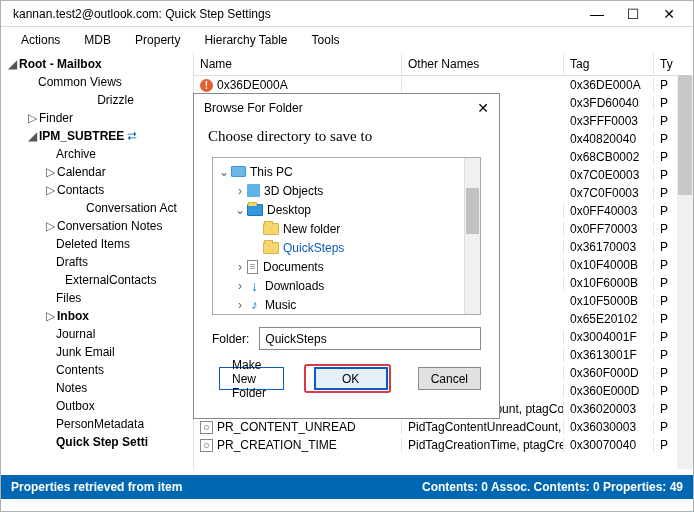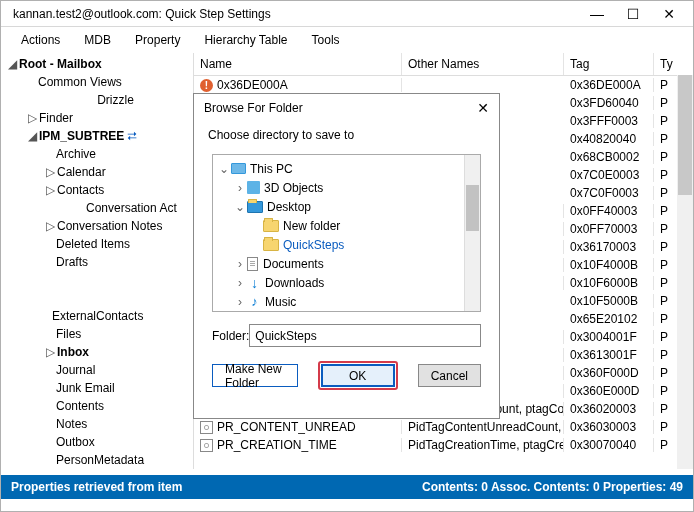--- a/index.html
+++ b/index.html
@@ -38,43 +38,43 @@
   .statusbar { position:absolute; bottom:12px; left:0; right:0; height:24px; background:#0068b2; color:#fff; display:flex; align-items:center; padding:0 10px; font-size:12px; font-weight:600;}
   .statusbar .sp { flex:1;}
   
   .warn-icon { width:13px; height:13px; border-radius:50%; background:#e06030; color:#fff; font-size:10px; line-height:13px; text-align:center; display:inline-block; font-weight:bold;}
   .pin-icon { display:inline-block; width:13px; height:13px; border:1px solid #888; position:relative;}
   .pin-icon::after{content:""; position:absolute; left:3px; top:3px; right:3px; bottom:3px; border:1px solid #aaa; border-radius:2px;}
   
   .dialog { position:absolute; left:192px; top:92px; width:307px; height:326px; background:#fff; border:1px solid #888; box-shadow: 3px 3px 0 rgba(0,0,0,0); z-index:50;}
   .dlg-title { display:flex; align-items:center; padding:6px 10px; font-size:12px;}
   .dlg-close { margin-left:auto; font-size:14px; cursor:default;}
-  .dlg-msg { padding: 6px 14px 12px 14px; font-size:12px;}
+  .dlg-msg { padding: 6px 14px 12px 14px; font-size:15px;font-family:Liberation Serif, serif;}
   .dlg-tree-box { margin: 0 18px; border:1px solid #aaa; height:158px; overflow:hidden; position:relative; padding:4px 2px;}
   .dlg-tree-box .vscroll2 { position:absolute; right:0; top:0; bottom:0; width:16px; background:#f0f0f0; border-left:1px solid #ddd;}
   .dlg-tree-box .vscroll2 .thumb { position:absolute; left:1px; right:1px; top:30px; height:46px; background:#c2c2c2;}
   .dlg-tree-row { display:flex; align-items:center; height:19px; font-size:12px; white-space:nowrap;}
   .dlg-tree-row.selected span.fname { color:#0a5cbf; }
   
   .folder-icon { width:16px; height:12px; background:#f7d56f; border:1px solid #d8b444; border-radius:1px; display:inline-block; margin-right:4px; position:relative;}
   .folder-icon.tab::before { content:""; position:absolute; top:-3px; left:0; width:7px; height:3px; background:#f7d56f; border:1px solid #d8b444; border-bottom:none; border-radius:1px 1px 0 0;}
   .monitor-icon { width:15px; height:11px; border:1px solid #3498db; background:#6db8e8; display:inline-block; margin-right:4px; border-radius:1px;}
   .cube-icon { width:13px; height:13px; background:#5db3e6; display:inline-block; margin-right:4px; border-radius:1px;}
   .arrow-dn { color:#0a7dd4; font-size:14px; display:inline-block; width:15px; text-align:center; margin-right:3px; line-height:1;}
   .music-icon { color:#0a7dd4; font-size:13px; display:inline-block; width:15px; text-align:center; margin-right:3px;}
   .doc-icon { width:11px; height:14px; border:1px solid #888; display:inline-block; margin-right:5px; background:#fff; position:relative;}
   .doc-icon::after{ content:""; position:absolute; left:2px; right:2px; top:3px; height:1px; background:#aaa; box-shadow: 0 2px 0 #aaa, 0 4px 0 #aaa;}
   .exp-sm { width:14px; text-align:center; color:#666; font-size:12px; display:inline-block;}
   
-  .dlg-folder-row { display:flex; align-items:center; margin:12px 18px 0 18px; }
+  .dlg-folder-row { display:flex; align-items:center; margin:12px 18px 0 18px; gap:10px;}
   .dlg-folder-row label { font-size:12px;}
   .dlg-folder-row input { flex:1; border:1px solid #888; padding:3px 5px; font-size:12px; height:23px;}
   
   .dlg-btn-row { display:flex; margin:14px 18px 0 18px; gap:20px; align-items:center;}
-  .dlg-btn { height:23px; padding:0 12px; font-size:12px; border:1px solid #888; background:#e1e1e1; display:flex; align-items:center; justify-content:center;}
+  .dlg-btn { height:23px; padding:0 12px; font-size:12px; border:1px solid #888; background:#e1e1e1; display:flex; align-items:center; justify-content:center;margin-left:7px;}
   .dlg-btn.primary-outline { border:1px solid #0a5cbf; background:#fff;}
   .dlg-btn.ok { border:2px solid #0a5cbf; background:#e5f0fb; width:74px; justify-content:center;}
   .ok-hl { border:2px solid #d43b4a; padding:1px; border-radius:3px; display:flex;}
   
 </style>
 </head>
 <body>
 
 <div class="titlebar">
   <span class="titlebar-title">kannan.test2@outlook.com: Quick Step Settings</span>
@@ -130,21 +130,21 @@
     <div class="tree-row" style="padding-left:44px;">
         <span class="tree-exp">▷</span>
         <span class="tree-label">Conversation Notes</span>
       </div>
     <div class="tree-row" style="padding-left:54px;">
         <span class="tree-label">Deleted Items</span>
       </div>
     <div class="tree-row" style="padding-left:54px;">
         <span class="tree-label">Drafts</span>
       </div>
-    <div class="tree-row" style="padding-left:50px;margin-top:36px;">
+    <div class="tree-row" style="padding-left:63px;">
         <span class="tree-label">ExternalContacts</span>
       </div>
     <div class="tree-row" style="padding-left:54px;">
         <span class="tree-label">Files</span>
       </div>
     <div class="tree-row" style="padding-left:44px;">
         <span class="tree-exp">▷</span>
         <span class="tree-label bold">Inbox</span>
       </div>
     <div class="tree-row" style="padding-left:54px;">

